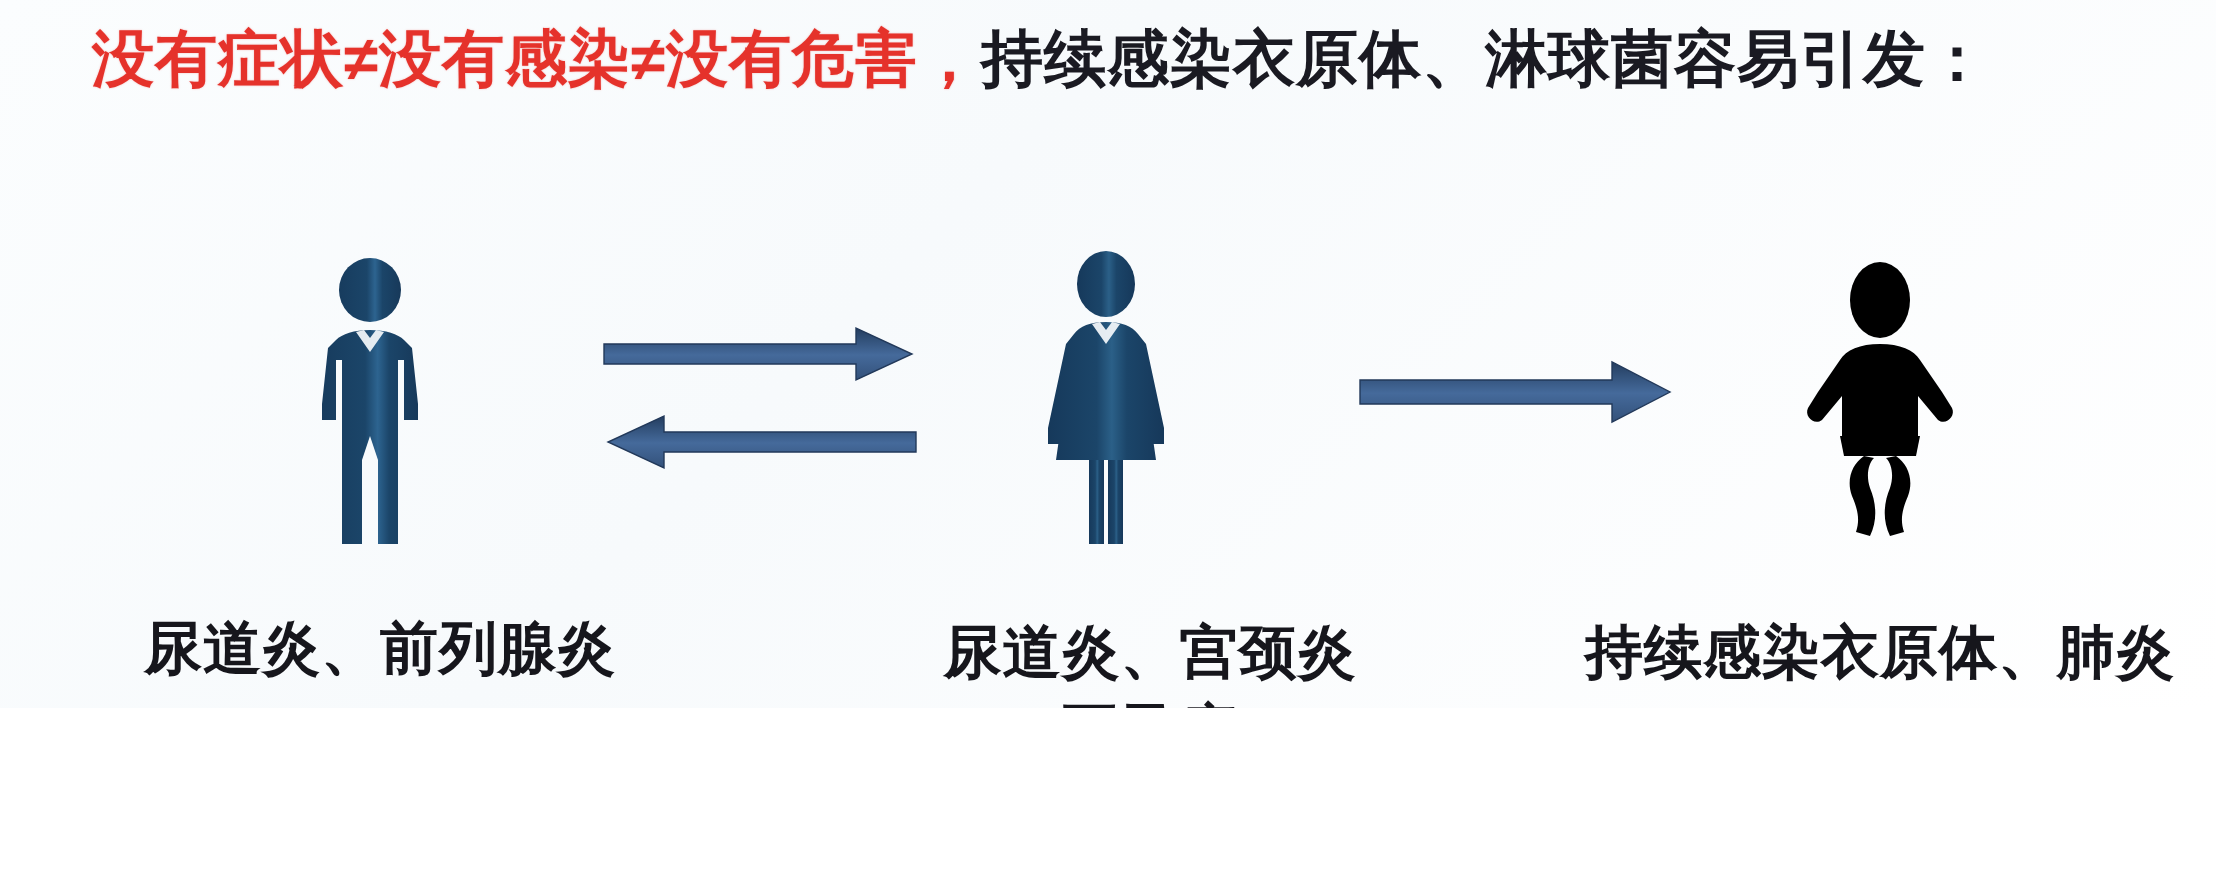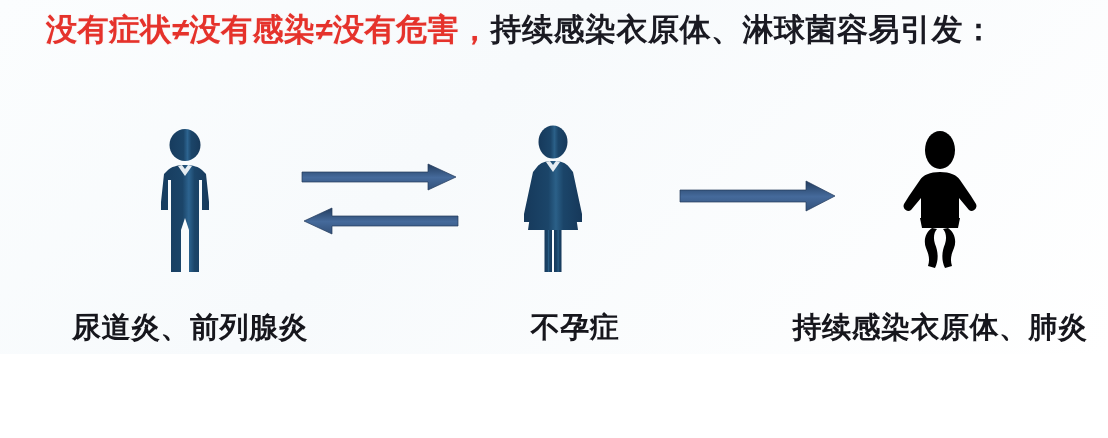--- a/index.html
+++ b/index.html
@@ -65,21 +65,21 @@
   .caption {
     position: absolute;
     text-align: center;
     color: #16161c;
     font-size: 29px;
     font-weight: bold;
     line-height: 1.33;
     letter-spacing: 0.5px;
     white-space: nowrap;
   }
-  #cap-man   { left: 20px;  top: 308px; width: 340px; }
+  #cap-man   { left: 20px;  top: 308px; width: 340px; font-family: Liberation Mono, monospace; }
   #cap-woman { left: 420px; top: 308px; width: 310px; }
   #cap-baby  { left: 785px; top: 308px; width: 310px; }
 
   .caption .line { display: block; }
   .caption .smudge {
     display: inline-block;
     position: relative;
   }
   .caption .smudge::after {
     content: "";
@@ -243,20 +243,21 @@
       </svg>
     </div>
 
   </div>
 
   <div class="caption" id="cap-man">
     <span class="line">尿道炎、前列腺炎</span>
   </div>
 
   <div class="caption" id="cap-woman">
+    <span class="line">尿道炎、宫颈炎</span>
     <span class="line">不孕症</span>
   </div>
 
   <div class="caption" id="cap-baby">
     <span class="line">持续感染衣原体、肺炎</span>
   </div>
 
 </div>
 
 </body></html>

